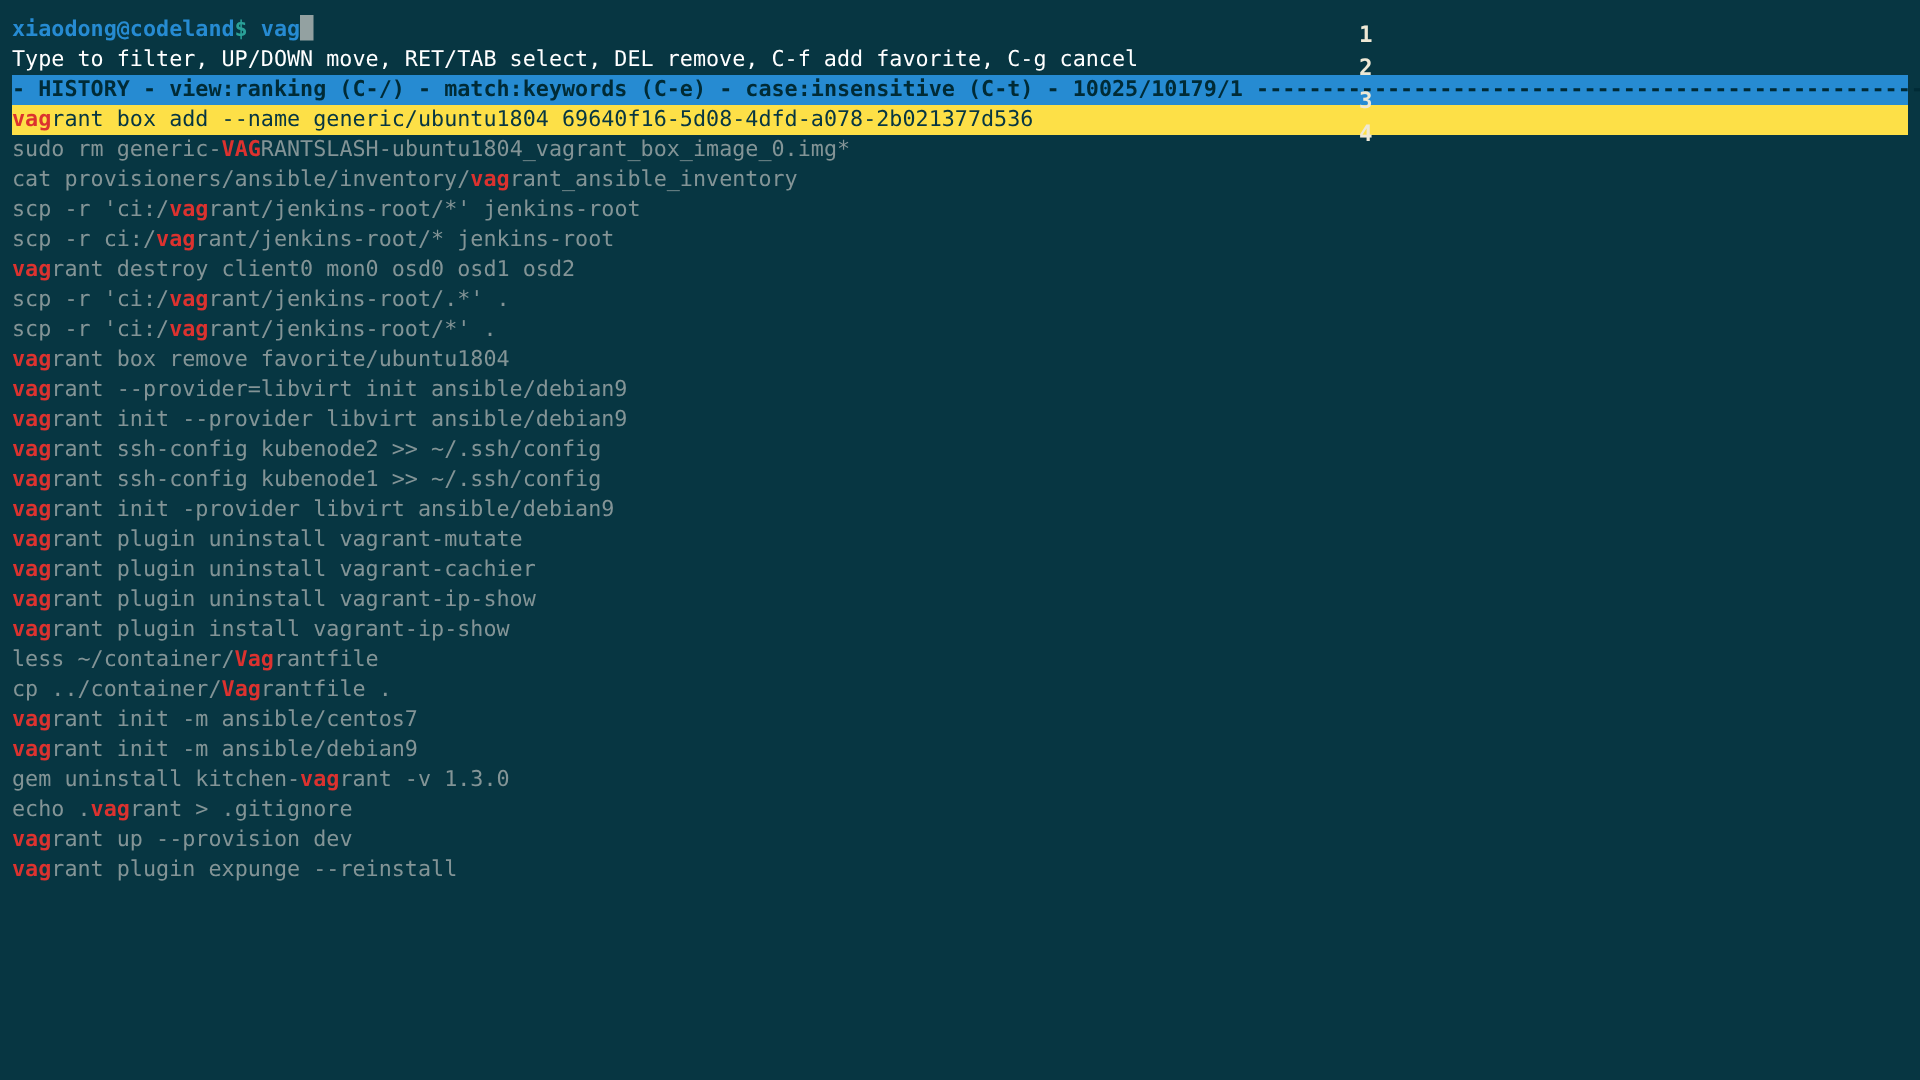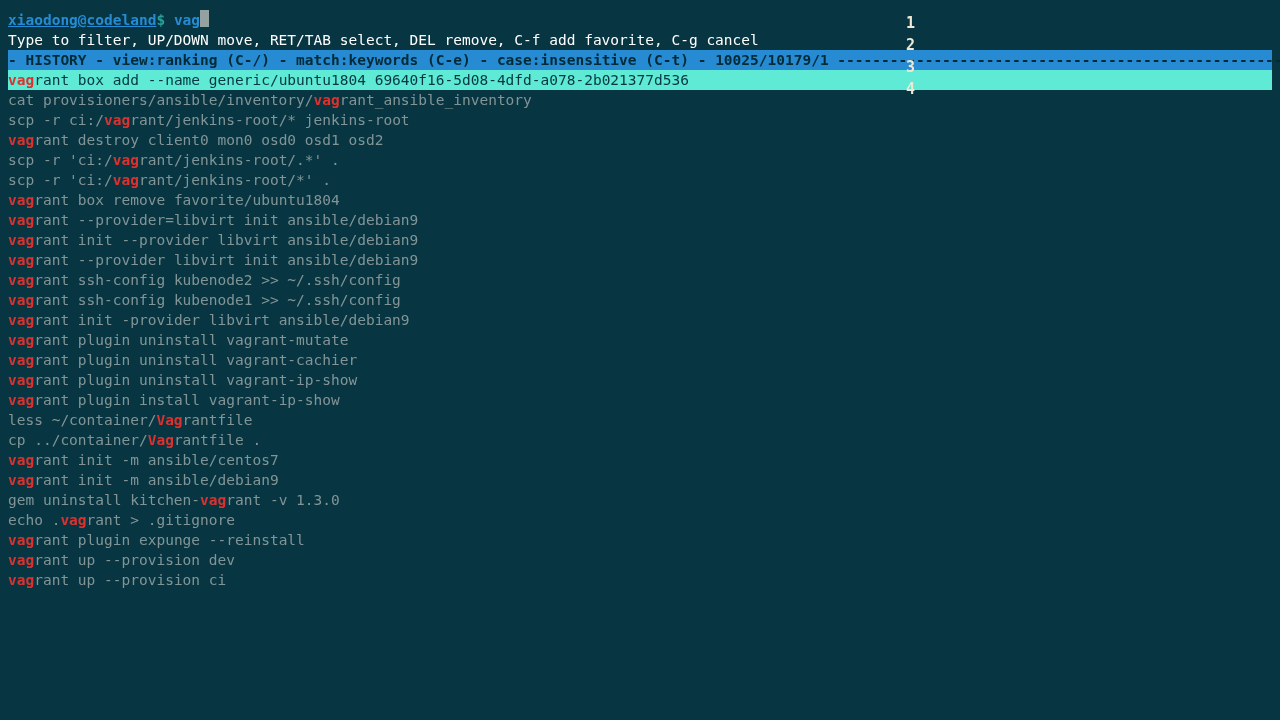--- a/index.html
+++ b/index.html
@@ -9,41 +9,41 @@
     font-size: 14.5px;
     line-height: 20px;
     color: #839496;
     width: 1280px;
     height: 720px;
     overflow: hidden;
     padding: 10px 8px;
     position: relative;
   }
   .line { white-space: pre; }
-  .prompt-user { color: #268bd2; font-weight: bold; text-decoration: underline; }
+  .prompt-user { color: #268bd2; font-weight: bold; }
   .prompt-dollar { color: #2aa198; font-weight: bold; }
   .typed { color: #268bd2; font-weight: bold; }
   .cursor {
     display: inline-block;
     width: 9px;
     height: 17px;
     background: #93a1a1;
     vertical-align: text-bottom;
     margin-bottom: 1px;
   }
   .hint { color: #ffffff; }
   .header-bar {
     background: #268bd2;
     color: #002b36;
     font-weight: bold;
     width: 100%;
     display: block;
   }
   .selected {
-    background: #5eead4;
+    background: #fde047;
     color: #073642;
     display: block;
   }
   .selected .match { color: #dc322f; font-weight: bold; }
   .match { color: #dc322f; font-weight: bold; }
   .numbers {
     position: absolute;
     top: 12px;
     right: 365px;
     color: #eee8d5;
@@ -58,45 +58,45 @@
 <body>
 
 <div class="line"><span class="prompt-user">xiaodong@codeland</span><span class="prompt-dollar">$</span> <span class="typed">vag</span><span class="cursor"></span></div>
 
 <div class="line hint">Type to filter, UP/DOWN move, RET/TAB select, DEL remove, C-f add favorite, C-g cancel</div>
 
 <div class="line header-bar"><span>- HISTORY - view:</span><span>ranking</span><span> (C-/) </span><span>- match:</span><span>keywords</span><span> (C-e) </span><span>- case:</span><span>insensitive</span><span> (C-t) </span><span>- 10025/10179/1 </span><span>-----------------------------------------------------</span></div>
 
 <div id="history-list">
     <div class="line selected"><span></span><span class="match">vag</span><span>rant box add --name generic/ubuntu1804 69640f16-5d08-4dfd-a078-2b021377d536</span></div>
+    <div class="line"><span>sudo rm generic-</span><span class="match">VAG</span><span>RANTSLASH-ubuntu1804_vagrant_box_image_0.img*</span></div>
     <div class="line"><span>cat provisioners/ansible/inventory/</span><span class="match">vag</span><span>rant_ansible_inventory</span></div>
+    <div class="line"><span>scp -r 'ci:/</span><span class="match">vag</span><span>rant/jenkins-root/*' jenkins-root</span></div>
     <div class="line"><span>scp -r ci:/</span><span class="match">vag</span><span>rant/jenkins-root/* jenkins-root</span></div>
     <div class="line"><span></span><span class="match">vag</span><span>rant destroy client0 mon0 osd0 osd1 osd2</span></div>
     <div class="line"><span>scp -r 'ci:/</span><span class="match">vag</span><span>rant/jenkins-root/.*' .</span></div>
     <div class="line"><span>scp -r 'ci:/</span><span class="match">vag</span><span>rant/jenkins-root/*' .</span></div>
     <div class="line"><span></span><span class="match">vag</span><span>rant box remove favorite/ubuntu1804</span></div>
     <div class="line"><span></span><span class="match">vag</span><span>rant --provider=libvirt init ansible/debian9</span></div>
     <div class="line"><span></span><span class="match">vag</span><span>rant init --provider libvirt ansible/debian9</span></div>
-    <div class="line"><span></span><span class="match">vag</span><span>rant --provider libvirt init ansible/debian9</span></div>
     <div class="line"><span></span><span class="match">vag</span><span>rant ssh-config kubenode2 &gt;&gt; ~/.ssh/config</span></div>
     <div class="line"><span></span><span class="match">vag</span><span>rant ssh-config kubenode1 &gt;&gt; ~/.ssh/config</span></div>
     <div class="line"><span></span><span class="match">vag</span><span>rant init -provider libvirt ansible/debian9</span></div>
     <div class="line"><span></span><span class="match">vag</span><span>rant plugin uninstall vagrant-mutate</span></div>
     <div class="line"><span></span><span class="match">vag</span><span>rant plugin uninstall vagrant-cachier</span></div>
     <div class="line"><span></span><span class="match">vag</span><span>rant plugin uninstall vagrant-ip-show</span></div>
     <div class="line"><span></span><span class="match">vag</span><span>rant plugin install vagrant-ip-show</span></div>
     <div class="line"><span>less ~/container/</span><span class="match">Vag</span><span>rantfile</span></div>
     <div class="line"><span>cp ../container/</span><span class="match">Vag</span><span>rantfile .</span></div>
     <div class="line"><span></span><span class="match">vag</span><span>rant init -m ansible/centos7</span></div>
     <div class="line"><span></span><span class="match">vag</span><span>rant init -m ansible/debian9</span></div>
     <div class="line"><span>gem uninstall kitchen-</span><span class="match">vag</span><span>rant -v 1.3.0</span></div>
     <div class="line"><span>echo .</span><span class="match">vag</span><span>rant &gt; .gitignore</span></div>
+    <div class="line"><span></span><span class="match">vag</span><span>rant up --provision dev</span></div>
     <div class="line"><span></span><span class="match">vag</span><span>rant plugin expunge --reinstall</span></div>
-    <div class="line"><span></span><span class="match">vag</span><span>rant up --provision dev</span></div>
-    <div class="line"><span></span><span class="match">vag</span><span>rant up --provision ci</span></div>
   </div>
 
 <div class="numbers">
   <div>1</div>
   <div>2</div>
   <div>3</div>
   <div>4</div>
 </div>
 
 </body></html>

